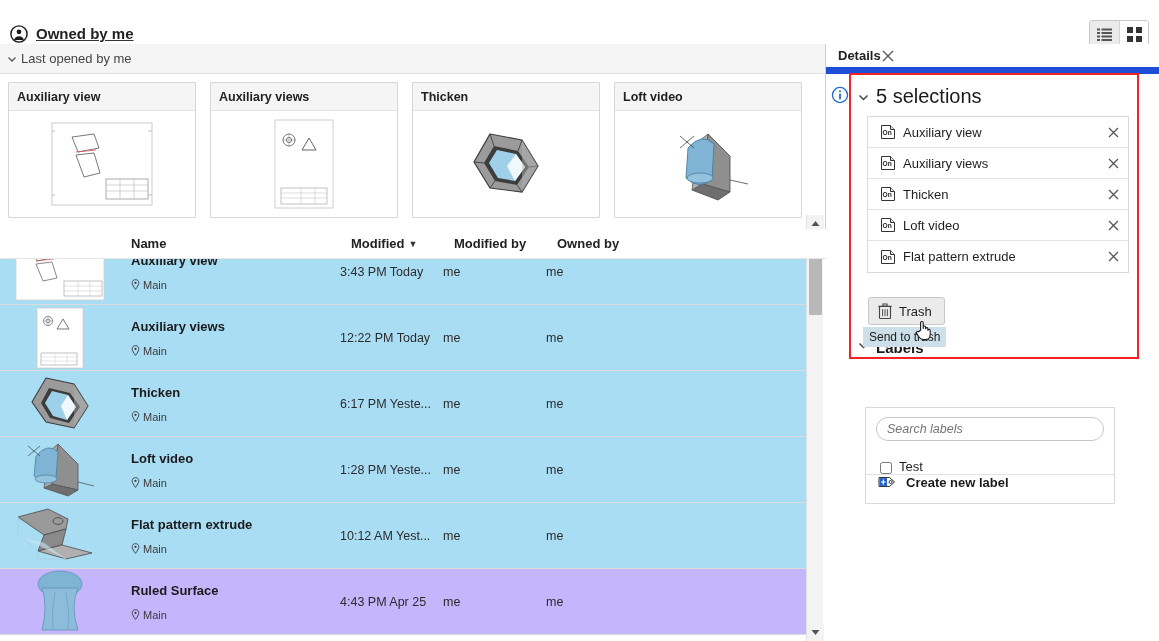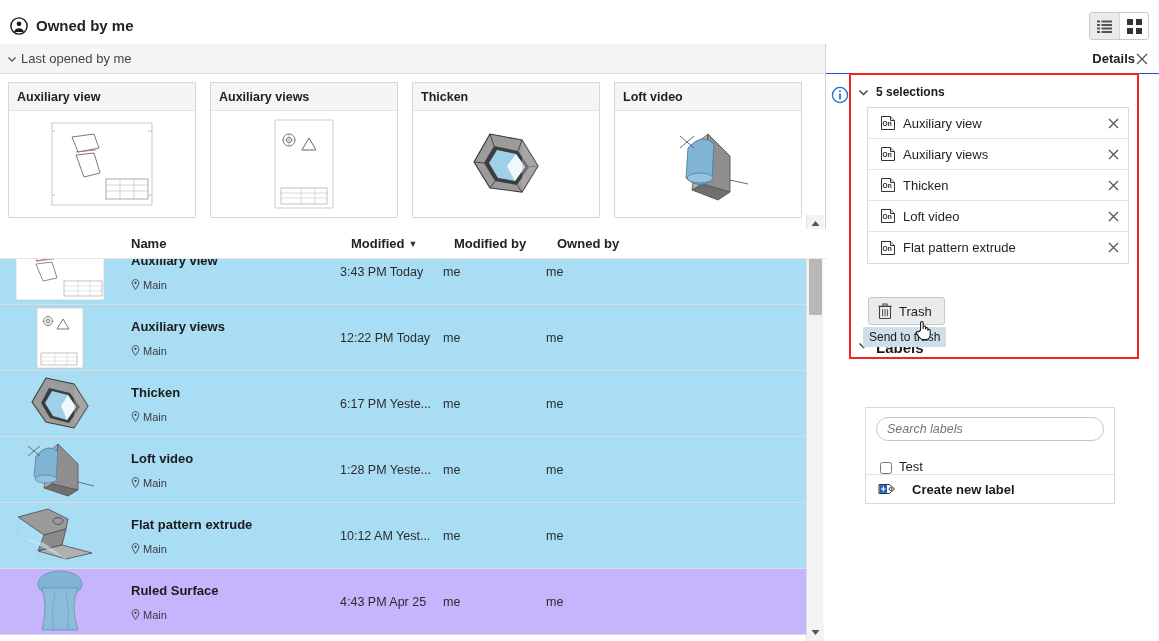--- a/index.html
+++ b/index.html
@@ -8,23 +8,23 @@
     font-family: "Liberation Sans", sans-serif;
     font-size: 13px;
     color: #333;
     background: #ffffff;
     overflow: hidden;
   }
   .app { position: relative; width: 1159px; height: 641px; }
 
   
   .topbar {
-    position: absolute; left: 0; top: 4px; width: 1159px; height: 44px;
+    position: absolute; left: 0; top: 12px; width: 1159px; height: 44px;
     background: #ffffff; border-bottom: 1px solid #d8d8d8;
-    display: flex; align-items: center;
+    display: flex; align-items: center; text-decoration: underline;
   }
   .topbar-title {
     display: flex; align-items: center; gap: 8px;
     margin-left: 10px; font-size: 15px; font-weight: bold; color: #222;
   }
   .person-icon { width: 18px; height: 18px; display: block; }
   .view-toggle {
     position: absolute; right: 10px; top: 8px;
     display: flex; border: 1px solid #c9c9c9; border-radius: 3px; overflow: hidden;
     background: #fff;
@@ -123,38 +123,38 @@
     position: absolute; left: 2px; top: 40px; width: 13px; height: 60px;
     background: #b8b8b8; border-radius: 1px; cursor: pointer;
   }
 
   
   .details {
     position: absolute; left: 826px; top: 44px; width: 333px; height: 597px;
     background: #fff;
   }
   .details-header {
-    height: 30px; display: flex; align-items: center; justify-content: flex-end;
-    padding: 0 10px 0 12px; border-bottom: 1px solid #1d4ed8;
+    height: 30px; display: flex; align-items: center; justify-content: flex-start;
+    padding: 0 10px 0 12px; border-bottom: 7px solid #1d4ed8;
   }
   .details-header .title { font-size: 13px; font-weight: bold; color: #222; }
   .x-btn { cursor: pointer; width: 14px; height: 14px; }
 
   .info-col {
     position: absolute; left: 0; top: 30px; width: 28px; height: 560px;
   }
   .info-icon { margin: 12px 0 0 5px; width: 18px; height: 18px; display: block; cursor: pointer; }
 
   .red-box {
     position: absolute; left: 23px; top: 29px; width: 290px; height: 286px;
     border: 2px solid #f42222; background: #fff; z-index: 3;
   }
   .selections-title {
     display: flex; align-items: center; gap: 4px;
-    margin: 10px 0 8px 6px; font-size: 12px; font-weight: bold; color: #1a1a1a;
+    margin: 10px 0 8px 6px; font-size: 20px; font-weight: normal; color: #1a1a1a;
   }
   .sel-list {
     margin: 0 8px 0 16px; border: 1px solid #dadada; background: #fff;
   }
   .sel-item {
     height: 31px; display: flex; align-items: center; padding: 0 8px 0 12px;
     border-bottom: 1px solid #e3e3e3; font-size: 13px; color: #1f1f1f;
   }
   .sel-item:last-child { border-bottom: none; }
   .sel-item .doc-icon { width: 16px; height: 16px; margin-right: 7px; flex: none; }
@@ -192,21 +192,21 @@
     width: 100%; height: 24px; border: 1px solid #c7c7c7; border-radius: 12px;
     padding: 0 10px; font-size: 12.5px; font-style: italic; color: #8a8a8a;
     font-family: "Liberation Sans", sans-serif; background: #fff; outline: none;
   }
   .label-row {
     height: 26px; display: flex; align-items: flex-end; gap: 7px; padding-left: 14px;
     border-bottom: 1px solid #e3e3e3; font-size: 13px; color: #1f1f1f; cursor: pointer;
   }
   .label-row input { width: 12px; height: 12px; margin: 0; }
   .create-row {
-    height: 28px; display: flex; align-items: center; gap: 16px; padding-left: 12px;
+    height: 28px; display: flex; gap: 10px; padding-left: 12px;
     font-size: 13px; font-weight: bold; color: #1a1a1a; cursor: pointer;
   }
 </style>
 </head>
 <body>
 
 <div class="app">
 
   <div class="topbar">
     <div class="topbar-title">

